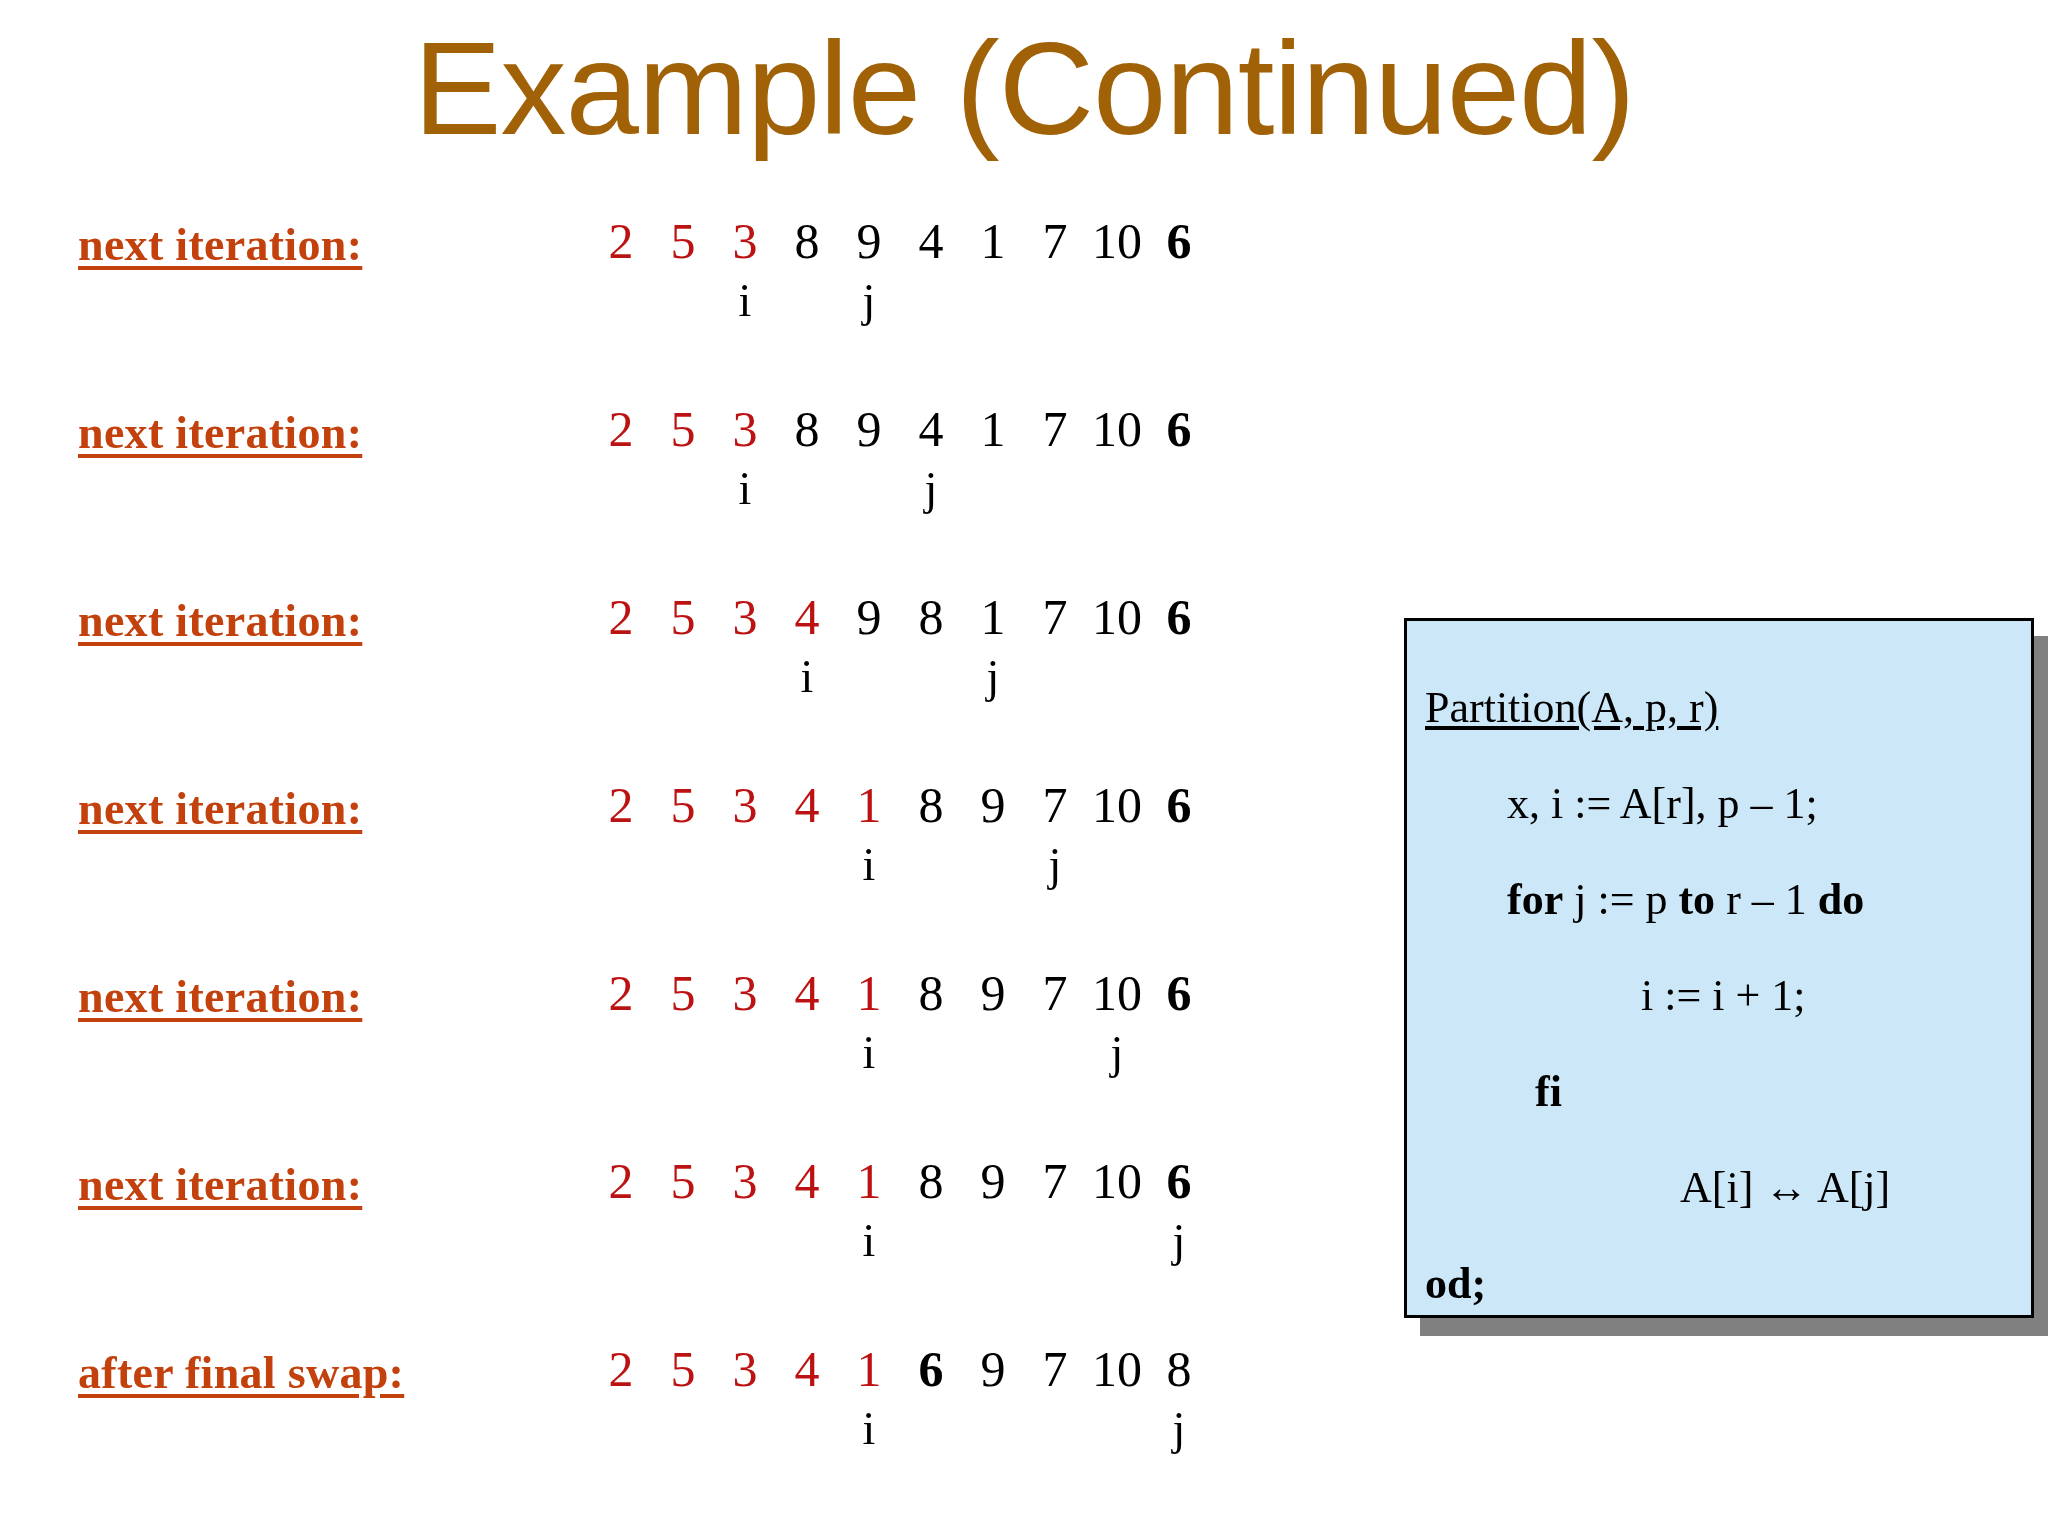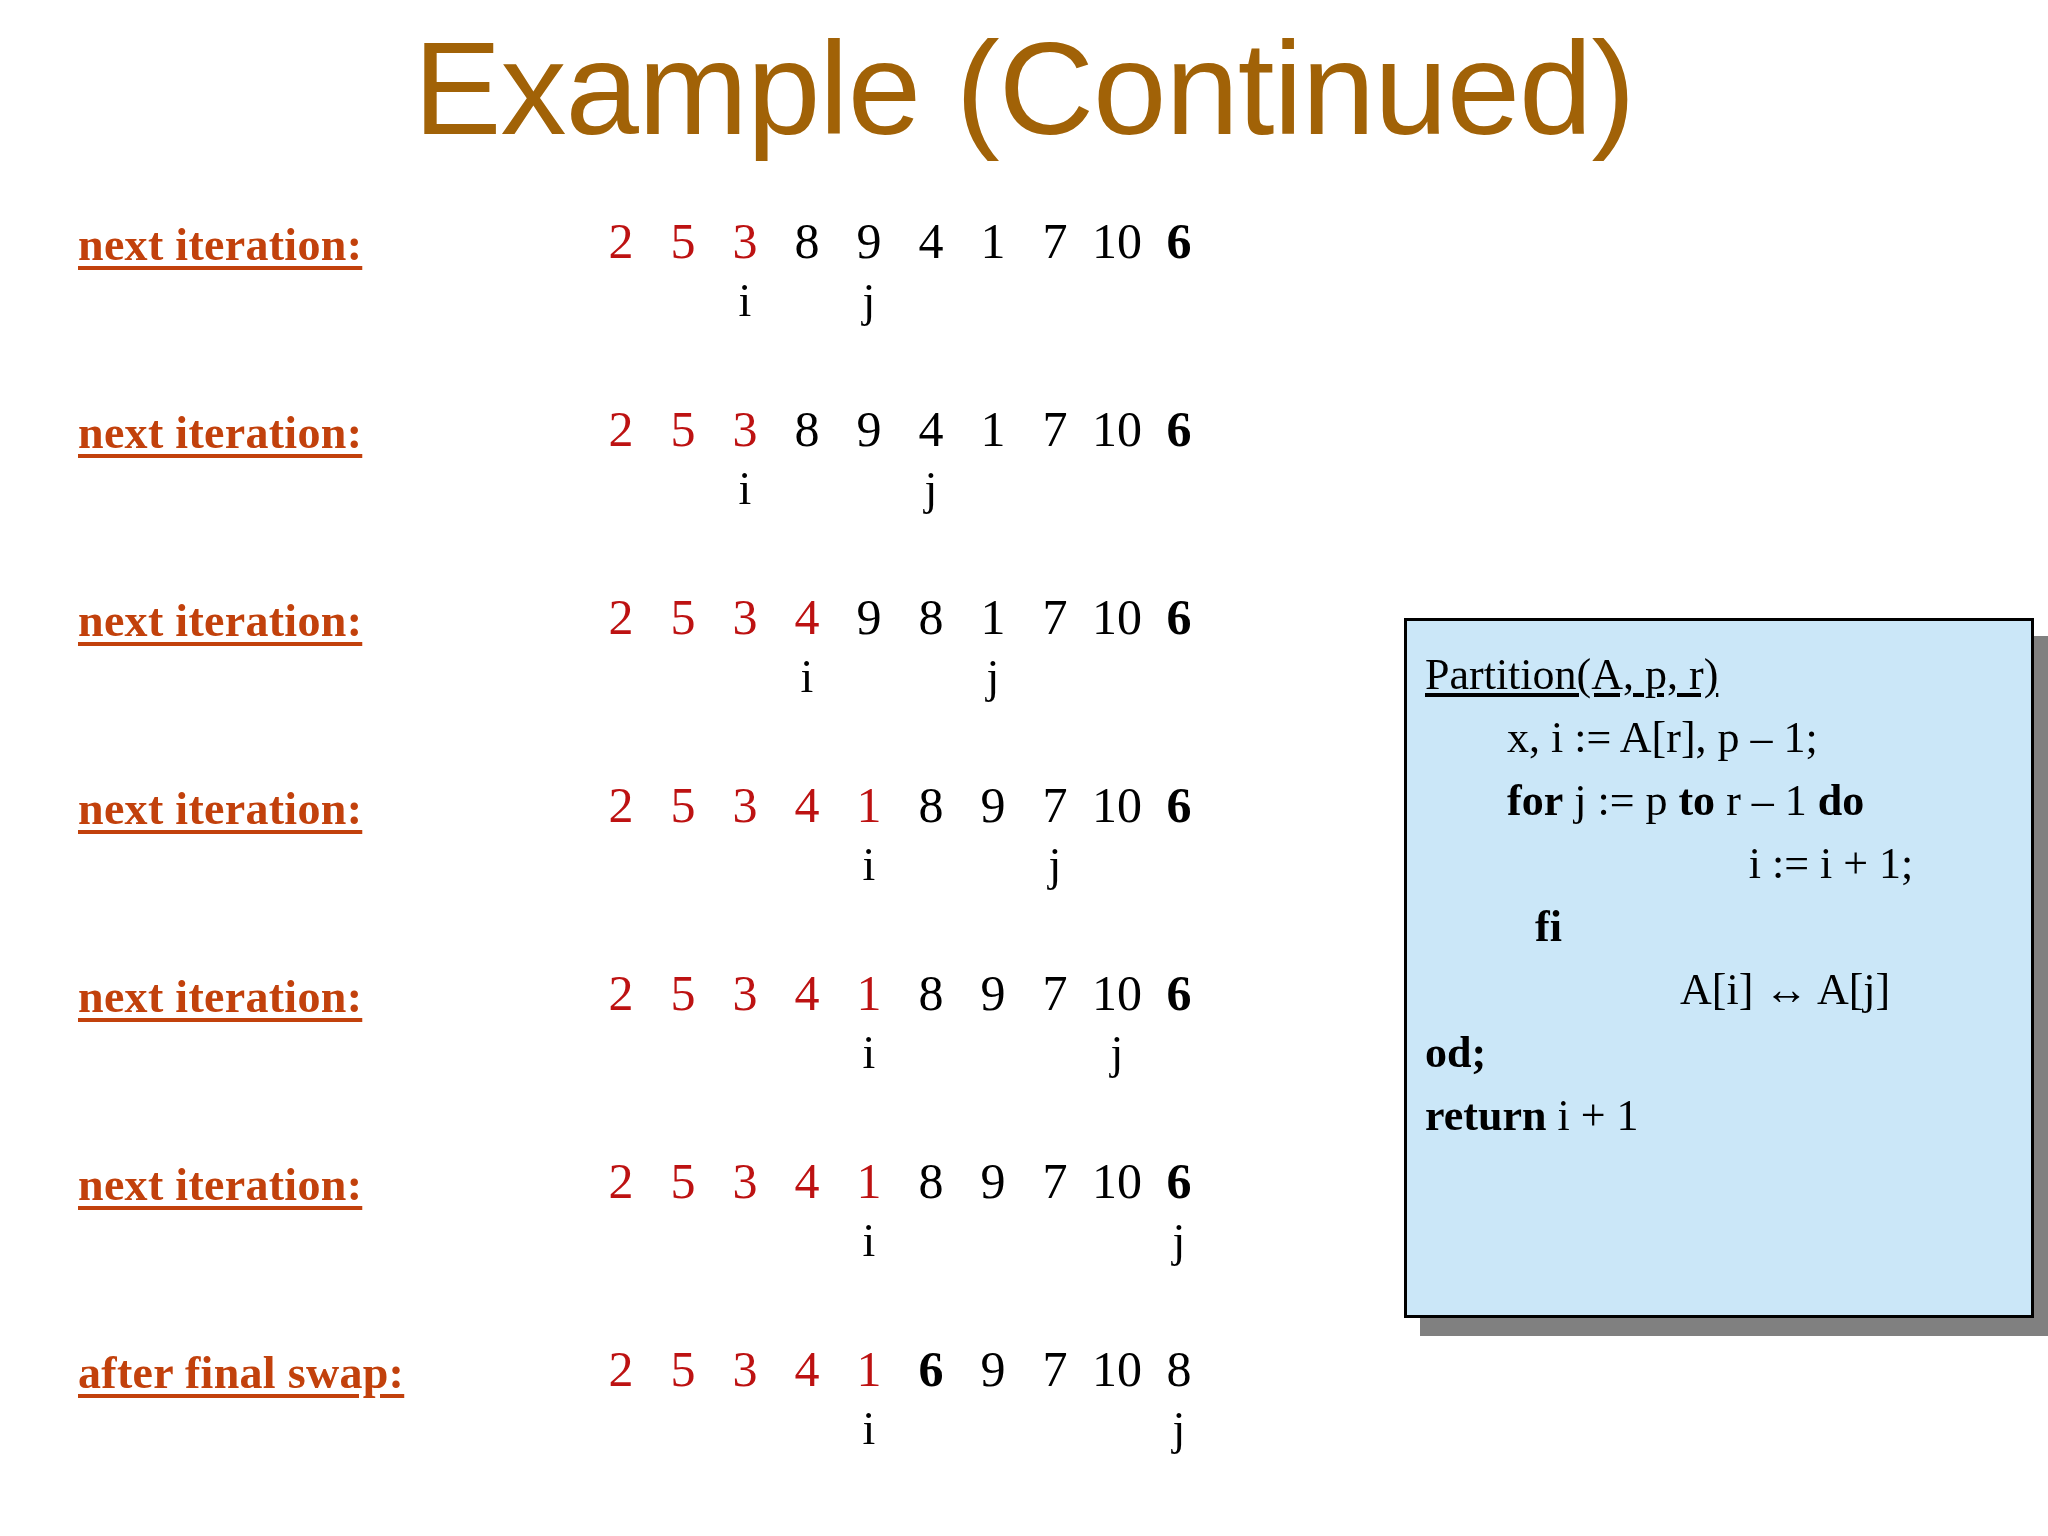--- a/index.html
+++ b/index.html
@@ -110,27 +110,28 @@
     overflow: hidden;
   }
   #pseudocode-lines {
     padding: 22px 10px 0 18px;
   }
   .code-line {
     font-size: 44px;
     line-height: 63px;
     color: #000000;
     white-space: nowrap;
+    margin-top: 33px;
   }
   .code-line .u { text-decoration: underline; text-underline-offset: 4px; }
   .code-line .b { font-weight: bold; }
   .indent-0 { padding-left: 0px; }
   .indent-1 { padding-left: 82px; }
   .indent-2 { padding-left: 150px; }
-  .indent-3 { padding-left: 216px; text-align: center; }
+  .indent-3 { padding-left: 216px; }
   .indent-4 { padding-left: 255px; }
   .indent-fi { padding-left: 110px; }
 </style>
 </head>
 <body>
 
 <div id="slide-title">Example (Continued)</div>
 
 <div id="trace">
     <div class="trace-row">

